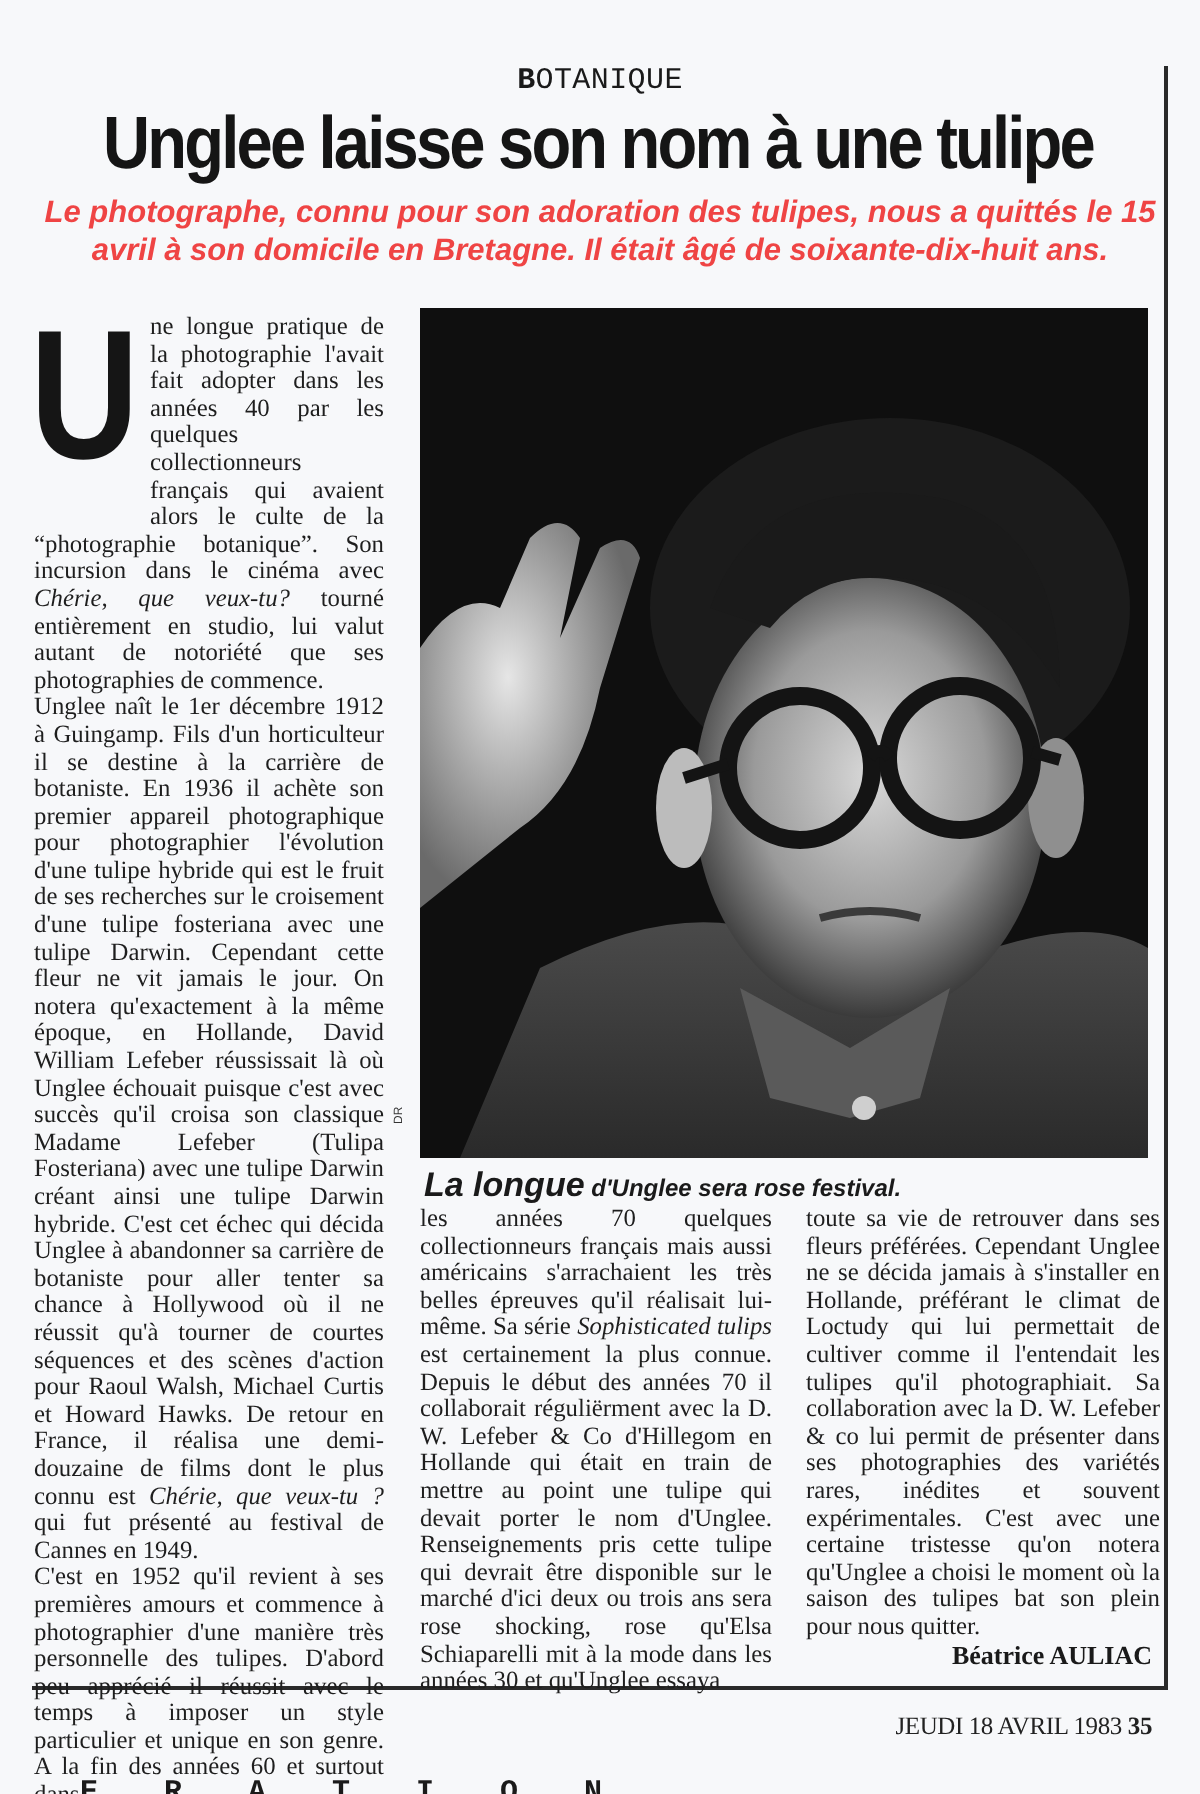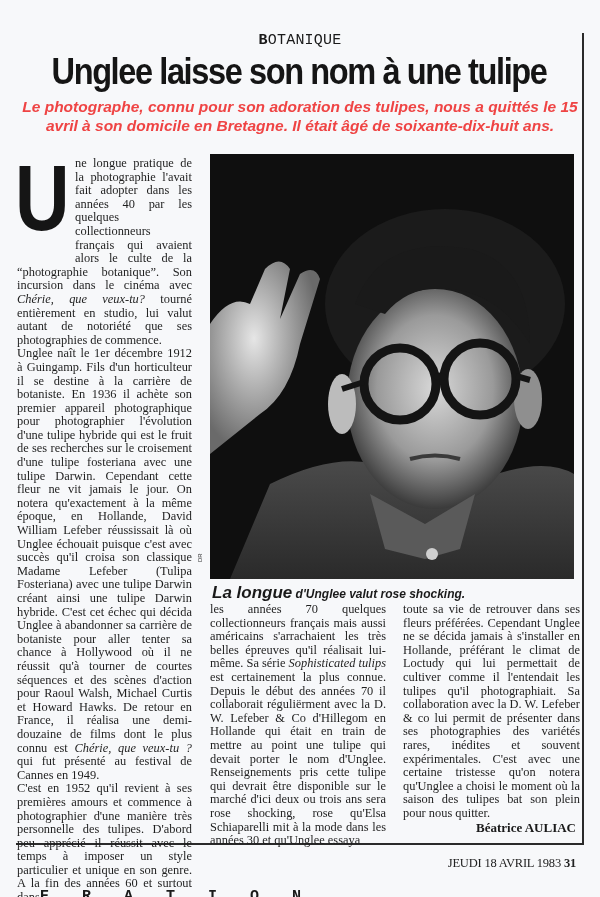--- a/index.html
+++ b/index.html
@@ -89,29 +89,29 @@
 
     <path d="M0 170 Q20 140 40 150 L55 115 Q70 100 80 115 L70 165 L90 120 Q105 110 110 125 L90 190 Q80 240 50 260 L0 300 Z" fill="url(#hand)"></path>
 
     <path d="M160 340 L215 370 L265 340 L250 395 L215 405 L175 395 Z" fill="#5a5a5a"></path>
     <circle cx="222" cy="400" r="6" fill="#cfcfcf"></circle>
   </svg>
 </div>
 
 <div class="abs credit">DR</div>
 
-<div class="abs caption"><span class="big">La longue</span><span class="small"> d'Unglee valut rose shocking.</span></div>
+<div class="abs caption"><span class="big">La longue</span><span class="small"> d'Unglee sera rose festival.</span></div>
 
 <div class="abs col col2">
   <p><span>les années 70 quelques collectionneurs français mais aussi américains s'arrachaient les très belles épreuves qu'il réalisait lui-même. Sa série </span><i>Sophisticated tulips</i><span> est certainement la plus connue. Depuis le début des années 70 il collaborait réguliërment avec la D. W. Lefeber &amp; Co d'Hillegom en Hollande qui était en train de mettre au point une tulipe qui devait porter le nom d'Unglee. Renseignements pris cette tulipe qui devrait être disponible sur le marché d'ici deux ou trois ans sera rose shocking, rose qu'Elsa Schiaparelli mit à la mode dans les années 30 et qu'Unglee essaya</span></p>
 </div>
 
 <div class="abs col col3">
   <p>toute sa vie de retrouver dans ses fleurs préférées. Cependant Unglee ne se décida jamais à s'installer en Hollande, préférant le climat de Loctudy qui lui permettait de cultiver comme il l'entendait les tulipes qu'il photographiait. Sa collaboration avec la D. W. Lefeber &amp; co lui permit de présenter dans ses photographies des variétés rares, inédites et souvent expérimentales. C'est avec une certaine tristesse qu'on notera qu'Unglee a choisi le moment où la saison des tulipes bat son plein pour nous quitter.</p>
 </div>
 
 <div class="abs signature">Béatrice AULIAC</div>
 
 <div class="abs footer-left">
   <span>E</span><span>R</span><span>A</span><span>T</span><span>I</span><span>O</span><span>N</span>
 </div>
 
-<div class="abs footer-right"><span>JEUDI 18 AVRIL 1983 </span><b>31</b></div>
+<div class="abs footer-right"><span>JEUDI 18 AVRIL 1983 </span><b>35</b></div>
 
 </body></html>

